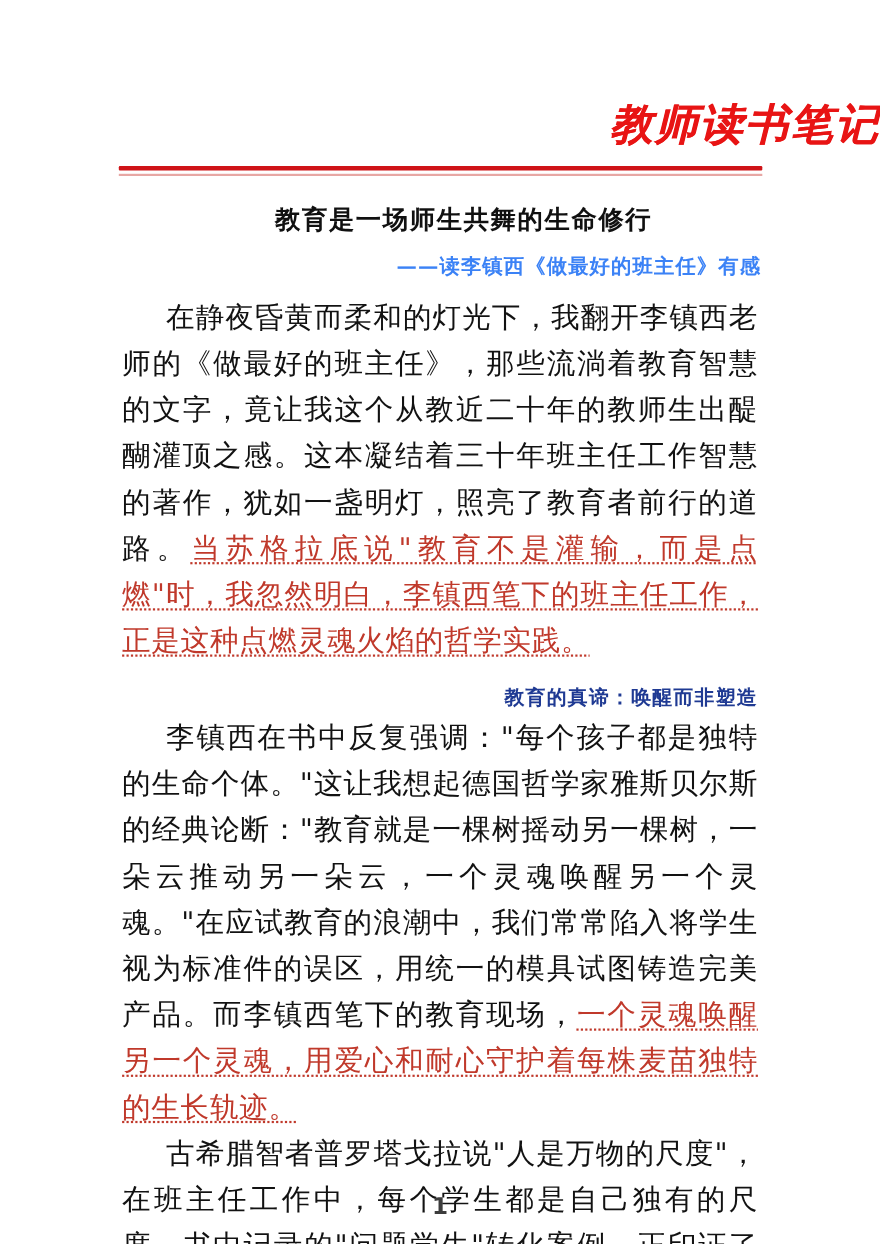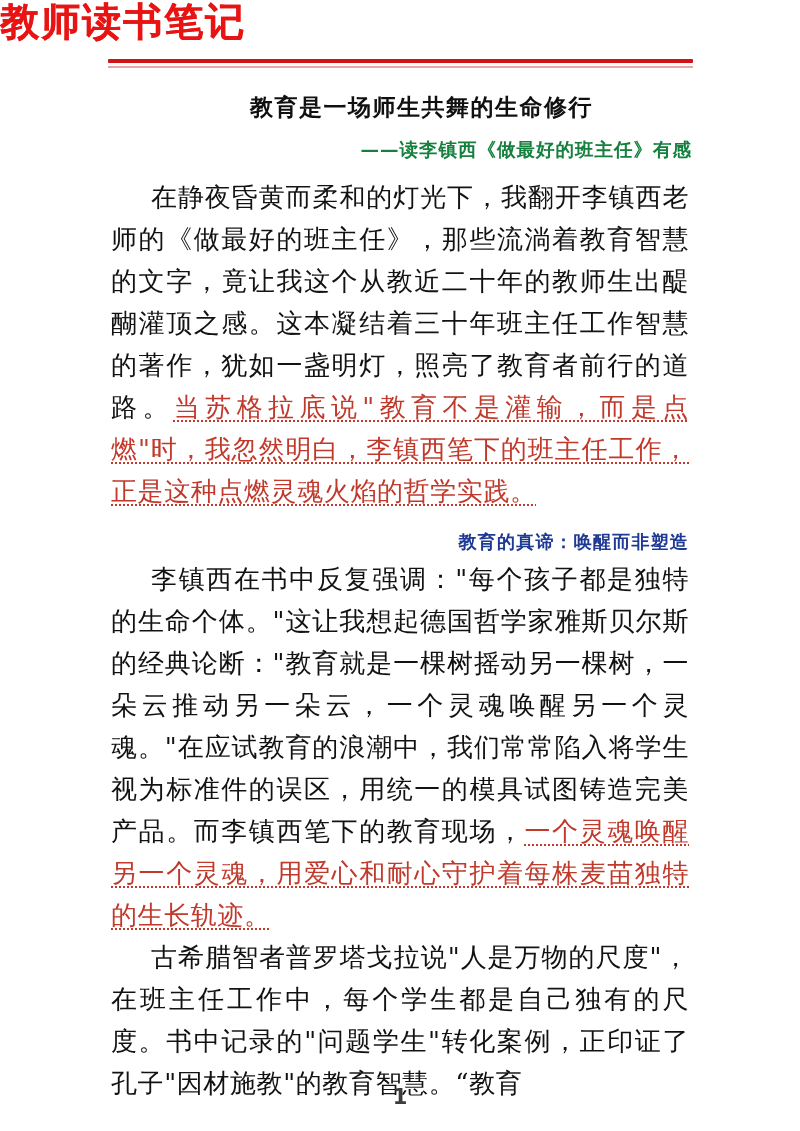--- a/index.html
+++ b/index.html
@@ -20,21 +20,23 @@
     position: absolute;
     inset: 0;
     width: 800px;
     height: 1131px;
     background: #fff;
     overflow: hidden;
   }
 
   
   .masthead {
-    text-align: left;
+    padding-top: 92px;
+    text-align: right;
+    font-style: italic;
   }
   .doc-title {
     font-family: "DejaVu Sans", "Liberation Sans", sans-serif;
     font-size: 39px;
     font-weight: bold;
     letter-spacing: 2px;
     color: #e81414;
     line-height: 1.15;
     margin: 0;
     text-shadow: 0.5px 0 0 #e81414;
@@ -67,21 +69,21 @@
     padding-left: 43px;
   }
   .attribution {
     margin: 14px 0 0 0;
     padding-right: 108px;
     text-align: right;
     font-family: "DejaVu Serif", "Liberation Serif", serif;
     font-size: 18.5px;
     font-weight: bold;
     letter-spacing: 1px;
-    color: #15803d;
+    color: #3b82f6;
   }
 
   .section-heading {
     margin: 18px 0 4px 0;
     text-align: right;
     font-family: "DejaVu Serif", "Liberation Serif", serif;
     font-size: 18px;
     font-weight: bold;
     letter-spacing: 1.2px;
     color: #1f3a93;

